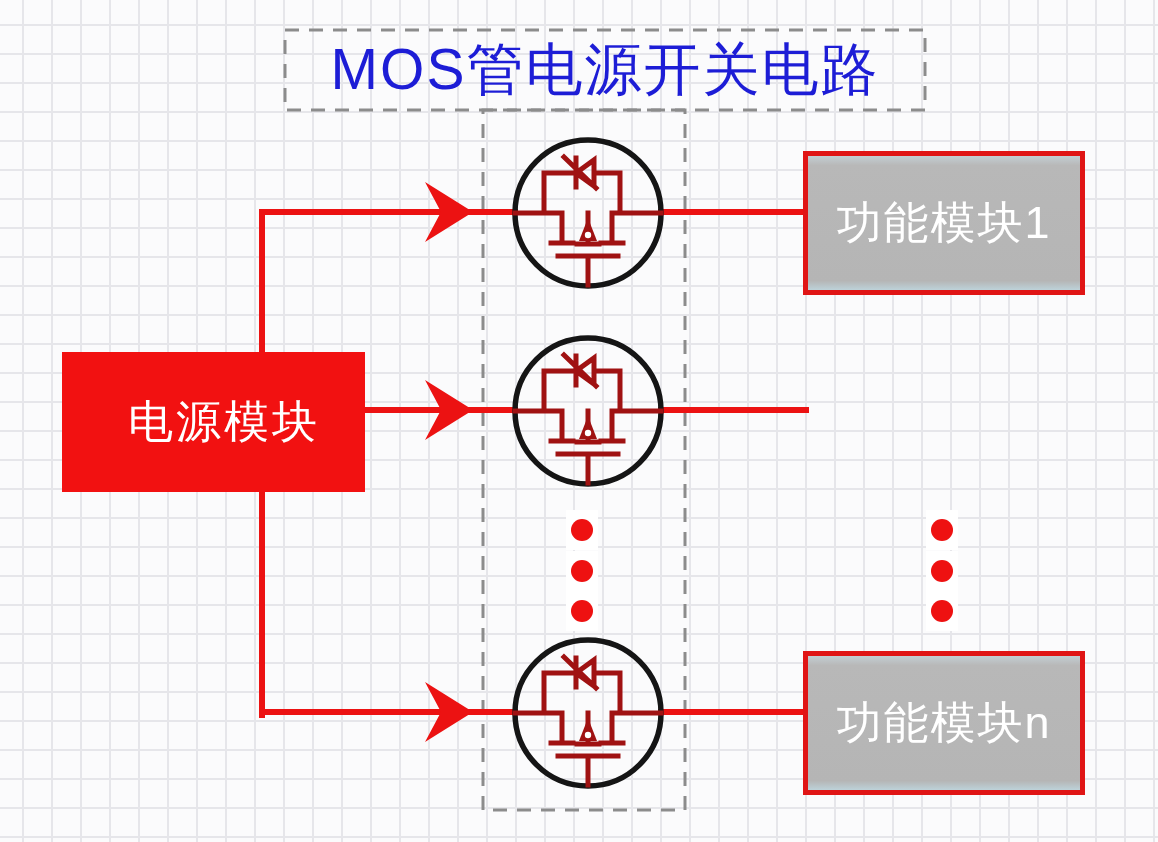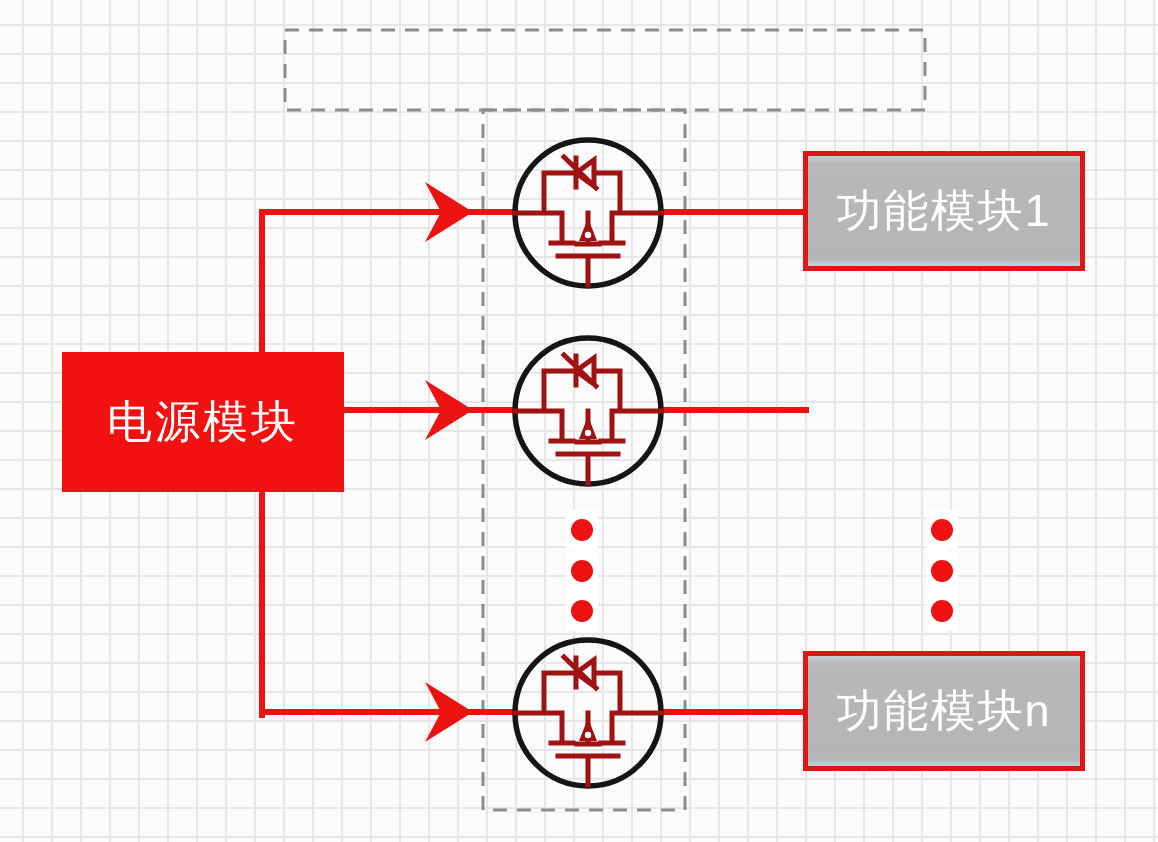--- a/index.html
+++ b/index.html
@@ -21,24 +21,24 @@
   svg.diagram{position:absolute;left:0;top:0;}
   .title-box{
     position:absolute;left:285px;top:30px;width:640px;height:80px;
     display:flex;align-items:center;justify-content:center;
     color:#1d1dd6;font-size:57px;letter-spacing:2px;white-space:nowrap;
   }
   .power-box{
     position:absolute;left:62px;top:352px;width:282px;height:140px;
     background:#f21111;
     display:flex;align-items:center;justify-content:center;
-    color:#ffffff;font-size:45px;letter-spacing:3px;
+    color:#ffffff;font-size:45px;letter-spacing:3px;padding-left:21px;
   }
   .func-box{
-    position:absolute;left:803px;width:282px;height:120px;
+    position:absolute;left:803px;width:282px;height:144px;
     background:linear-gradient(180deg,#c3ced3 0%,#b8b8b8 7%,#b5b5b5 93%,#bdd2d9 100%);
     border:5px solid #e01515;
     box-sizing:border-box;
     display:flex;align-items:center;justify-content:center;
     color:#ffffff;font-size:45px;letter-spacing:2px;
   }
   .func-box.m1{top:151px;}
   .func-box.m2{top:352px;}
   .func-box.mn{top:651px;text-align:right;}
 </style>
@@ -100,20 +100,23 @@
       <use href="#dot" x="582" y="571"></use>
       <use href="#dot" x="582" y="611"></use>
     </g>
     <g>
       <use href="#dot" x="942" y="530"></use>
       <use href="#dot" x="942" y="571"></use>
       <use href="#dot" x="942" y="611"></use>
     </g>
   </svg>
 
+  <div class="title-box">
+    <span>MOS管电源开关电路</span>
+  </div>
 
   <div class="power-box">
     <span>电源模块</span>
   </div>
 
   <div class="func-box m1">
     <span>功能模块1</span>
   </div>
   <div class="func-box mn">
     <span>功能模块n</span>

